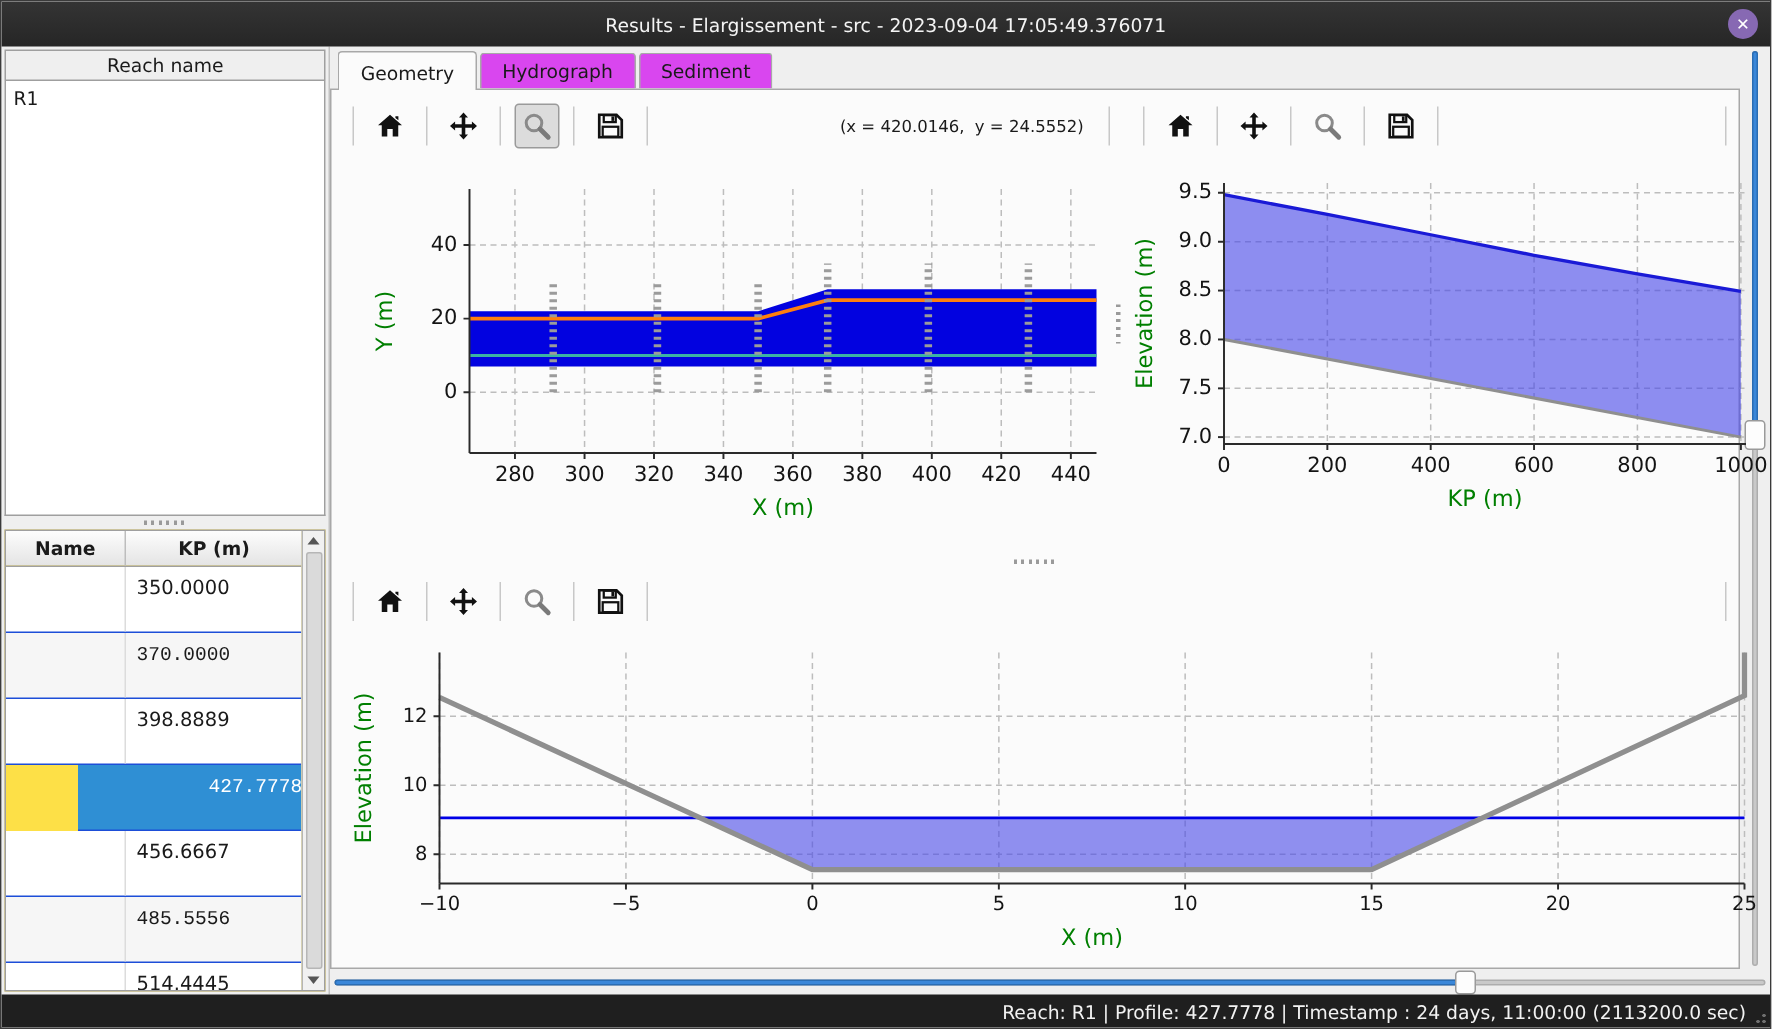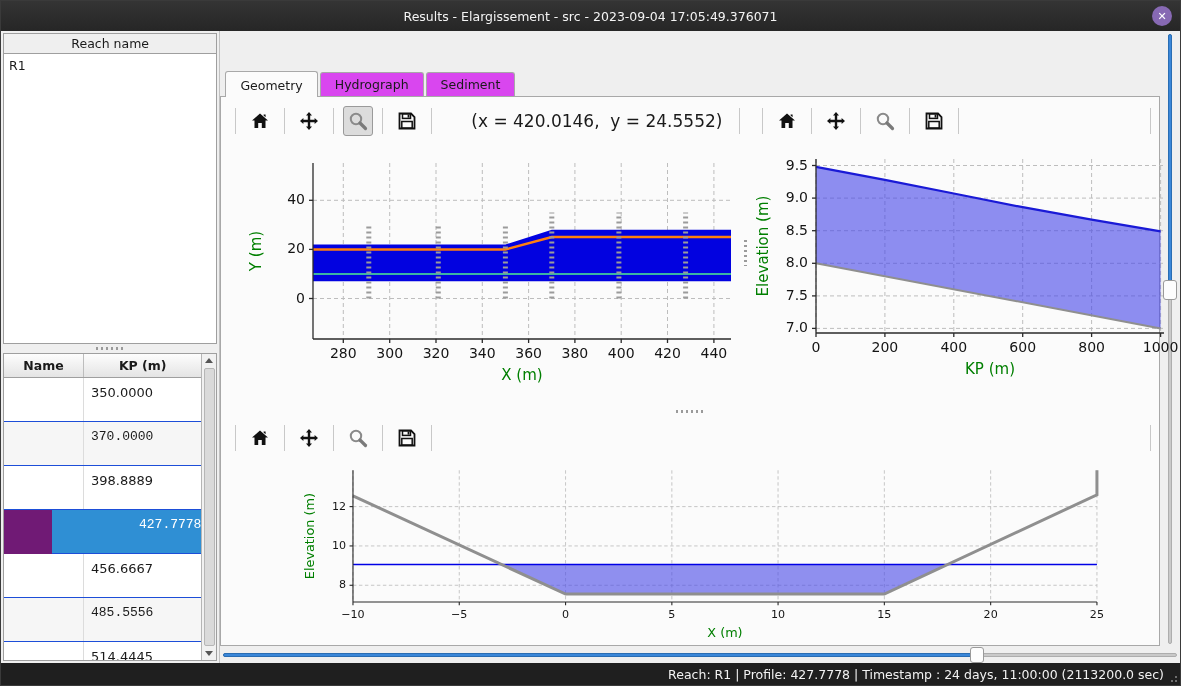--- a/index.html
+++ b/index.html
@@ -25,21 +25,21 @@
   .sidebar{flex:0 0 182px;background:#efefef;border-right:1px solid #c2c2c2;
     display:flex;flex-direction:column;padding:2px;min-height:0;}
   .reach-header{flex:0 0 21px;border:1px solid #9f9f9f;background:#efefef;
     text-align:center;padding-top:2px;}
   .reach-list{flex:0 0 290px;border:1px solid #9f9f9f;border-top:none;background:#ffffff;
     overflow:hidden;}
   .reach-item{padding:4px 5px 2px 5px;}
   .sb-grip-row{flex:0 0 9px;display:flex;align-items:center;justify-content:center;}
   .grip-h{width:28px;height:3px;
     background-image:repeating-linear-gradient(to right,#9a9a9a 0 2px,transparent 2px 5px);}
-  .ptable{flex:1;border:1px solid #9f9f9f;background:#701a75;display:flex;min-height:0;overflow:hidden;}
+  .ptable{flex:1;border:1px solid #9f9f9f;background:#fde047;display:flex;min-height:0;overflow:hidden;}
   .ptable-main{flex:1;display:flex;flex-direction:column;min-width:0;}
   .thead{flex:0 0 24px;display:flex;background:linear-gradient(#fdfdfd,#e4e4e4);
     border-bottom:1px solid #9f9f9f;font-weight:bold;align-items:center;}
   .th-name{width:80px;text-align:center;border-right:1px solid #bdbdbd;height:100%;padding-top:4px;}
   .th-kp{flex:1;text-align:center;padding-top:0px;}
   .rows{flex:1;overflow:hidden;}
   .trow{height:44px;display:flex;border-bottom:1px solid #1d4ed8;background:#ffffff;}
   .trow.alt{background:#f6f6f6;font-family:Liberation Mono, monospace;}
   .trow.selected{background:#2f8fd4;color:#ffffff;margin-left:48px;}
   .trow.selected .td-name{border-right-color:transparent;}
@@ -49,41 +49,41 @@
     display:flex;flex-direction:column;align-items:center;}
   .sb-arrow{flex:0 0 13px;display:flex;align-items:center;justify-content:center;width:100%;}
   .arr-up{width:0;height:0;border-left:4px solid transparent;border-right:4px solid transparent;
     border-bottom:5px solid #555;}
   .arr-dn{width:0;height:0;border-left:4px solid transparent;border-right:4px solid transparent;
     border-top:5px solid #555;}
   .sb-thumb{flex:1;width:11px;margin:1px 0;background:#dadada;border:1px solid #b6b6b6;border-radius:2px;}
   
   .main{flex:1;display:flex;flex-direction:column;min-width:0;}
   .main-top{flex:1;display:flex;min-height:0;}
-  .main-left{flex:1;display:flex;flex-direction:column;min-width:0;margin-top:37px;}
+  .main-left{flex:1;display:flex;flex-direction:column;min-width:0;}
   .tabbar{flex:0 0 28px;display:flex;align-items:flex-end;padding-left:5px;}
   .tab{background:#d946ef;border:1px solid #a8a8a8;border-bottom:none;
     padding:4px 14px;margin-right:2px;border-radius:3px 3px 0 0;position:relative;}
   .tab.active{background:#fbfbfb;padding-top:6px;margin-bottom:-1px;z-index:3;}
   .tabpane{flex:1;border:1px solid #a8a8a8;background:#fbfbfb;display:flex;
     flex-direction:column;padding:2px;min-height:0;z-index:2;}
   .toprow{flex:0 0 308px;display:flex;min-width:0;}
   .panelA{flex:0 0 517px;display:flex;flex-direction:column;}
   .panelB{flex:1;display:flex;flex-direction:column;min-width:0;}
   .panelC{flex:1;display:flex;flex-direction:column;min-height:0;}
   .vsplit{flex:0 0 10px;display:flex;align-items:center;justify-content:center;}
   .grip-v{width:3px;height:26px;
     background-image:repeating-linear-gradient(to bottom,#9a9a9a 0 2px,transparent 2px 5px);}
   .hsplit{flex:0 0 9px;display:flex;align-items:center;justify-content:center;}
   .toolbar{flex:0 0 44px;display:flex;align-items:center;gap:9px;padding-left:12px;}
   .tsep{width:1px;height:26px;background:#c8c8c8;}
   .tbtn{width:30px;height:30px;display:flex;align-items:center;justify-content:center;
     border:1px solid transparent;}
   .tbtn.pressed{background:#dcdcdc;border-color:#9a9a9a;border-radius:3px;}
-  .coords{margin-left:auto;padding-right:8px;white-space:pre;font-size:17px;}
+  .coords{margin-left:auto;padding-right:8px;white-space:pre;font-size:11px;}
   .endsep{margin-left:auto;margin-right:6px;}
   svg.chart{display:block;}
   .grid{stroke:#bdbdbd;stroke-width:1;stroke-dasharray:4 3;fill:none;}
   .spine{stroke:#2a2a2a;stroke-width:1.3;}
   .tick{font-size:14px;fill:#141414;font-family:"DejaVu Sans","Liberation Sans",sans-serif;}
   .smallticks .tick{font-size:13px;}
   .axlabel{font-size:15px;fill:#007f00;font-family:"DejaVu Sans","Liberation Sans",sans-serif;}
   
   .vslider-col{flex:0 0 20px;display:flex;justify-content:center;padding:3px 0 2px 0;}
   .vslider{position:relative;width:16px;height:100%;}

